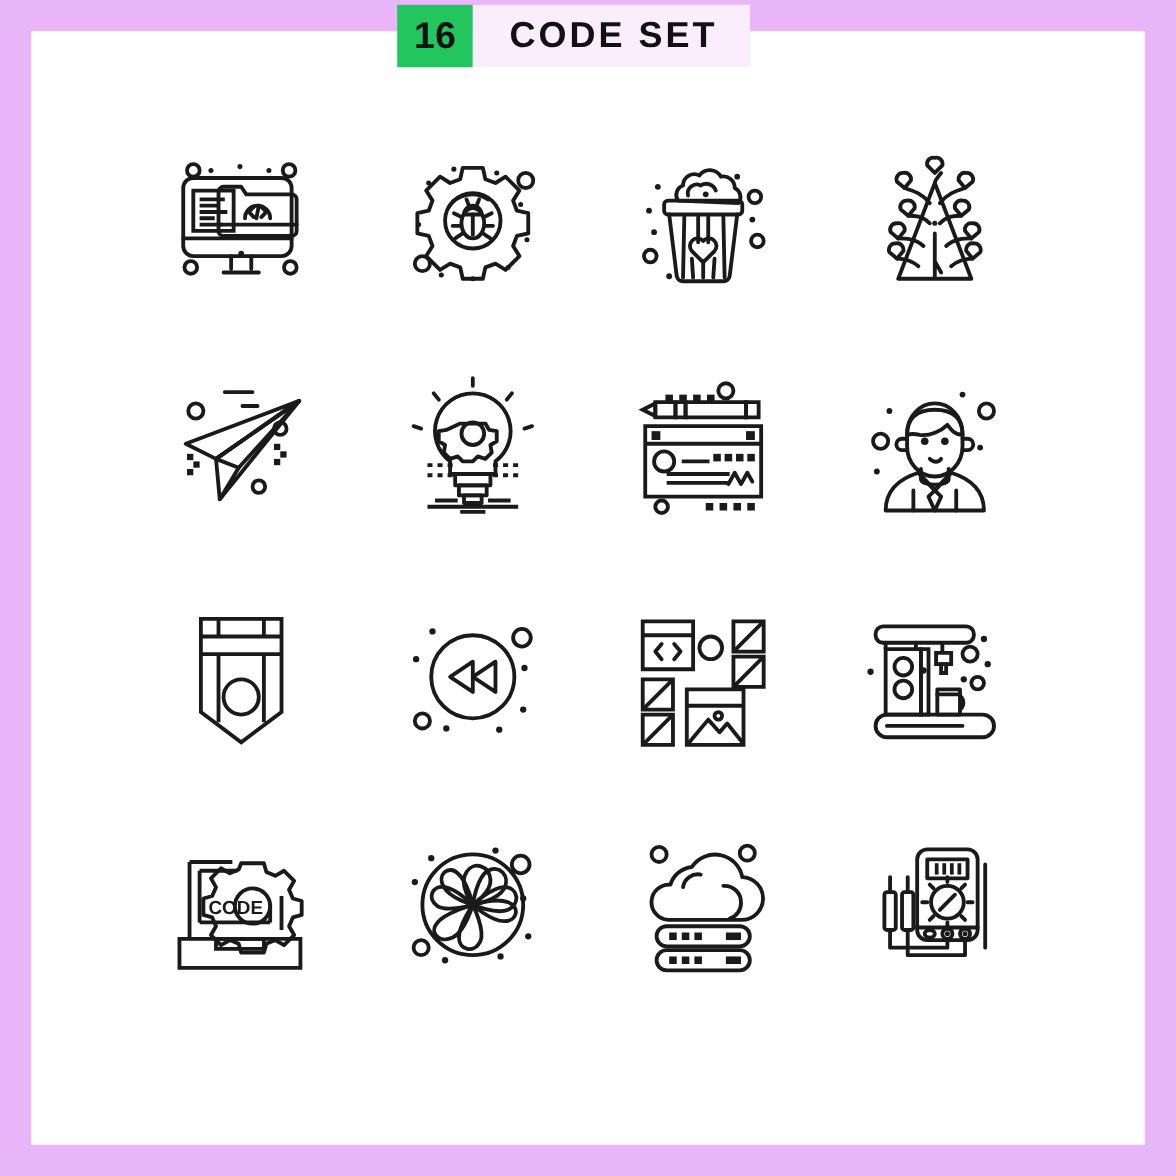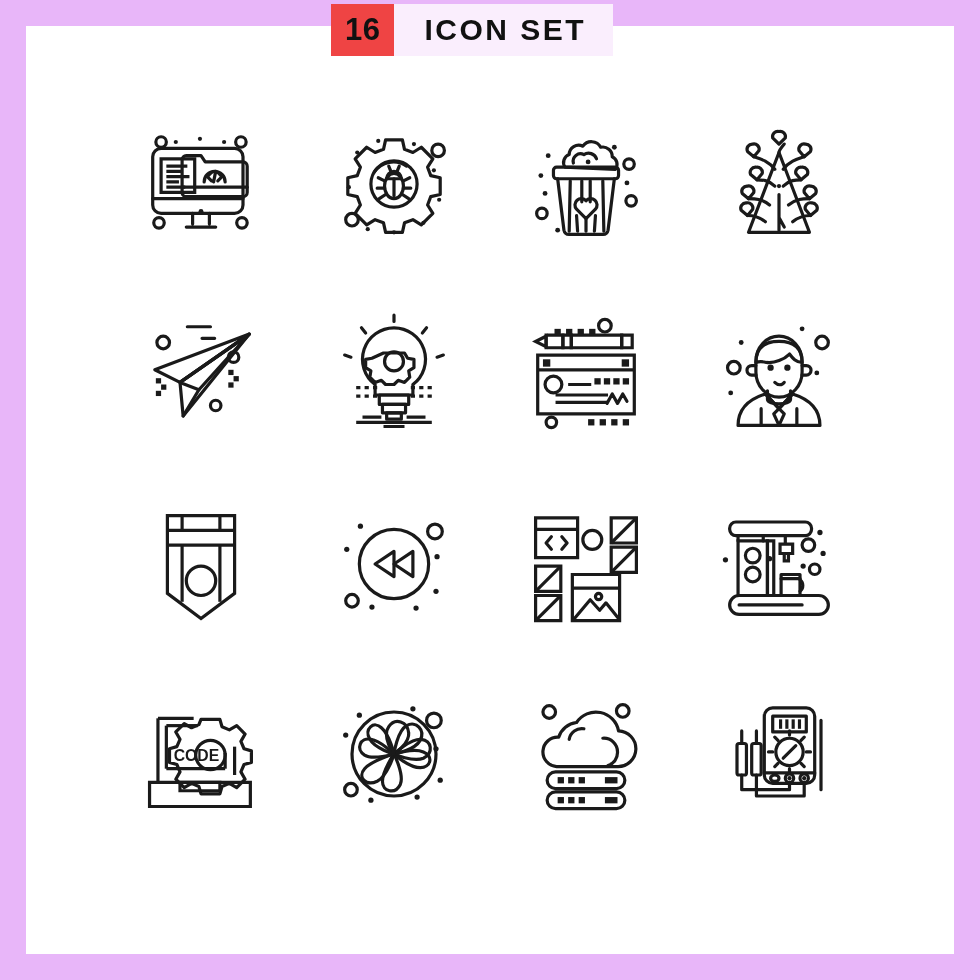--- a/index.html
+++ b/index.html
@@ -35,21 +35,21 @@
   #header {
     position: absolute;
     left: 331px;
     top: 4px;
     display: flex;
     align-items: stretch;
     height: 52px;
   }
 
   #count-badge {
-    background: #ef4444;
+    background: #22c55e;
     color: #111111;
     font-size: 31px;
     font-weight: bold;
     letter-spacing: 0.5px;
     display: flex;
     align-items: center;
     justify-content: center;
     padding: 0 14px;
   }
 
@@ -110,21 +110,21 @@
   .fl { fill: #1a1a1a; stroke: none; }
 </style>
 </head>
 <body>
 
 <div id="poster">
   <div id="canvas"></div>
 
   <div id="header">
     <div id="count-badge">16</div>
-    <div id="title-plate">ICON SET</div>
+    <div id="title-plate">CODE SET</div>
   </div>
 
   <div id="grid">
 
     <div class="cell">
       <svg viewBox="0 0 120 120">
         <rect class="st" x="14" y="26" width="86" height="62" rx="8"></rect>
         <path class="st" d="M14 74 H100"></path>
         <rect class="st-sq" x="22" y="36" width="32" height="32"></rect>
         <path class="st-sq" d="M27 43h20 M27 48h14 M27 53h22 M27 58h12 M27 63h18"></path>

